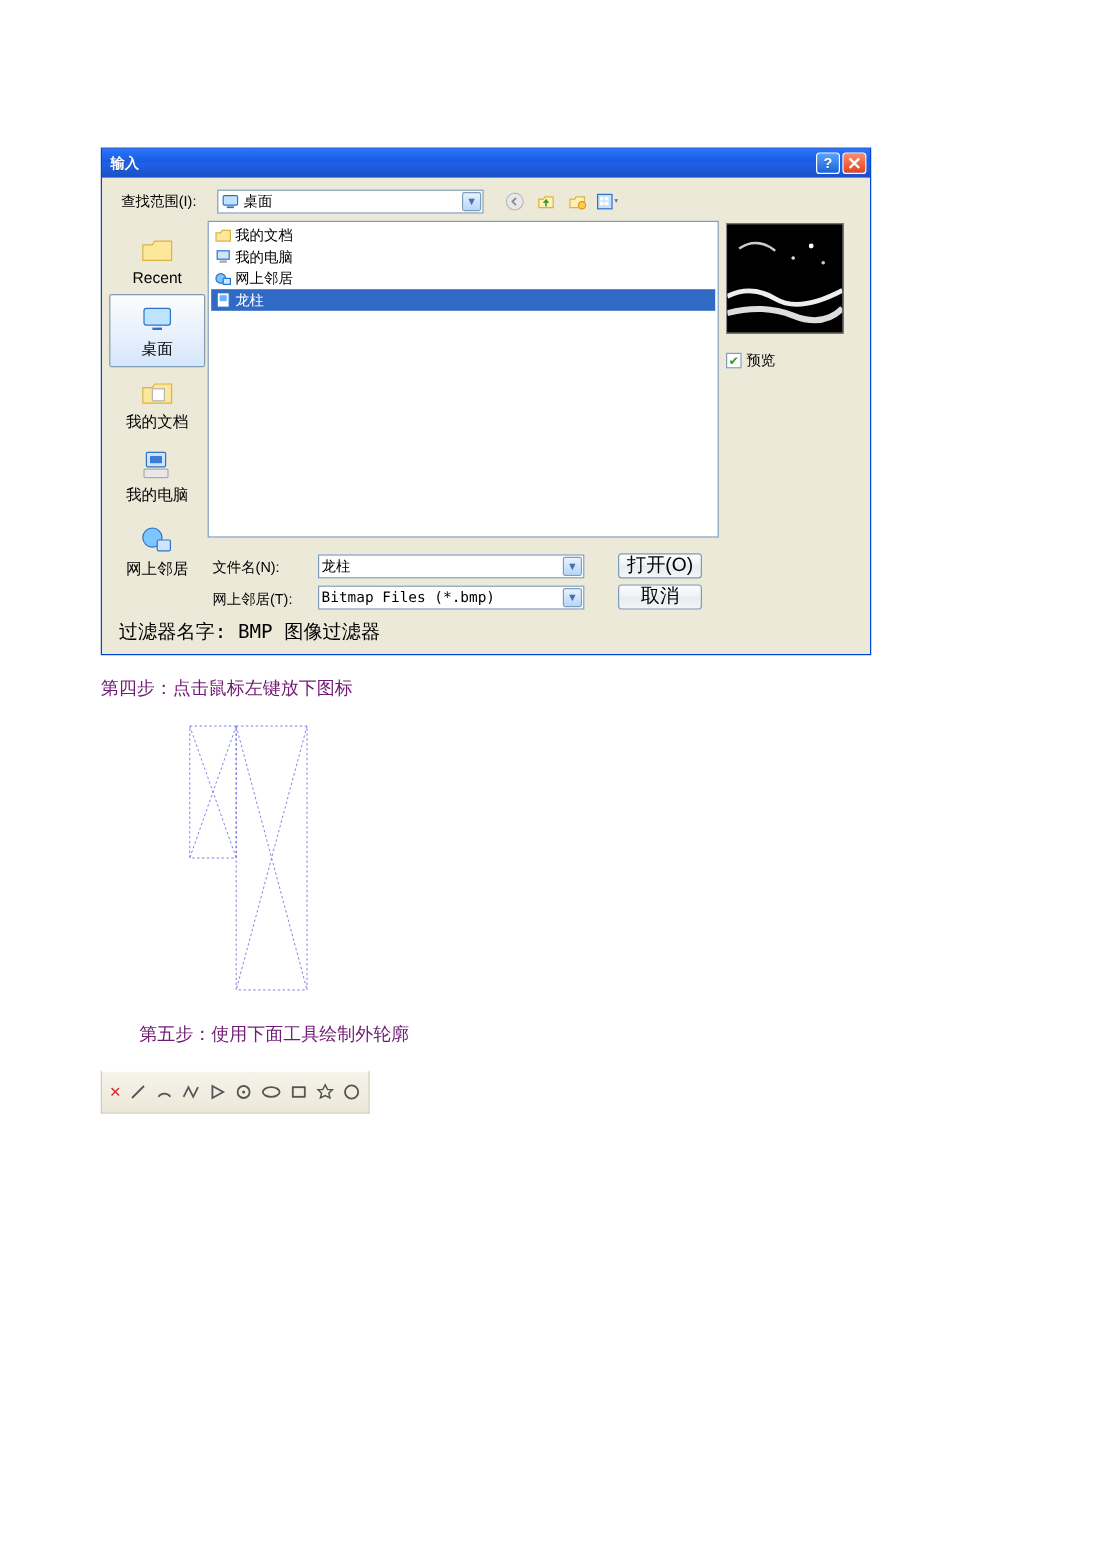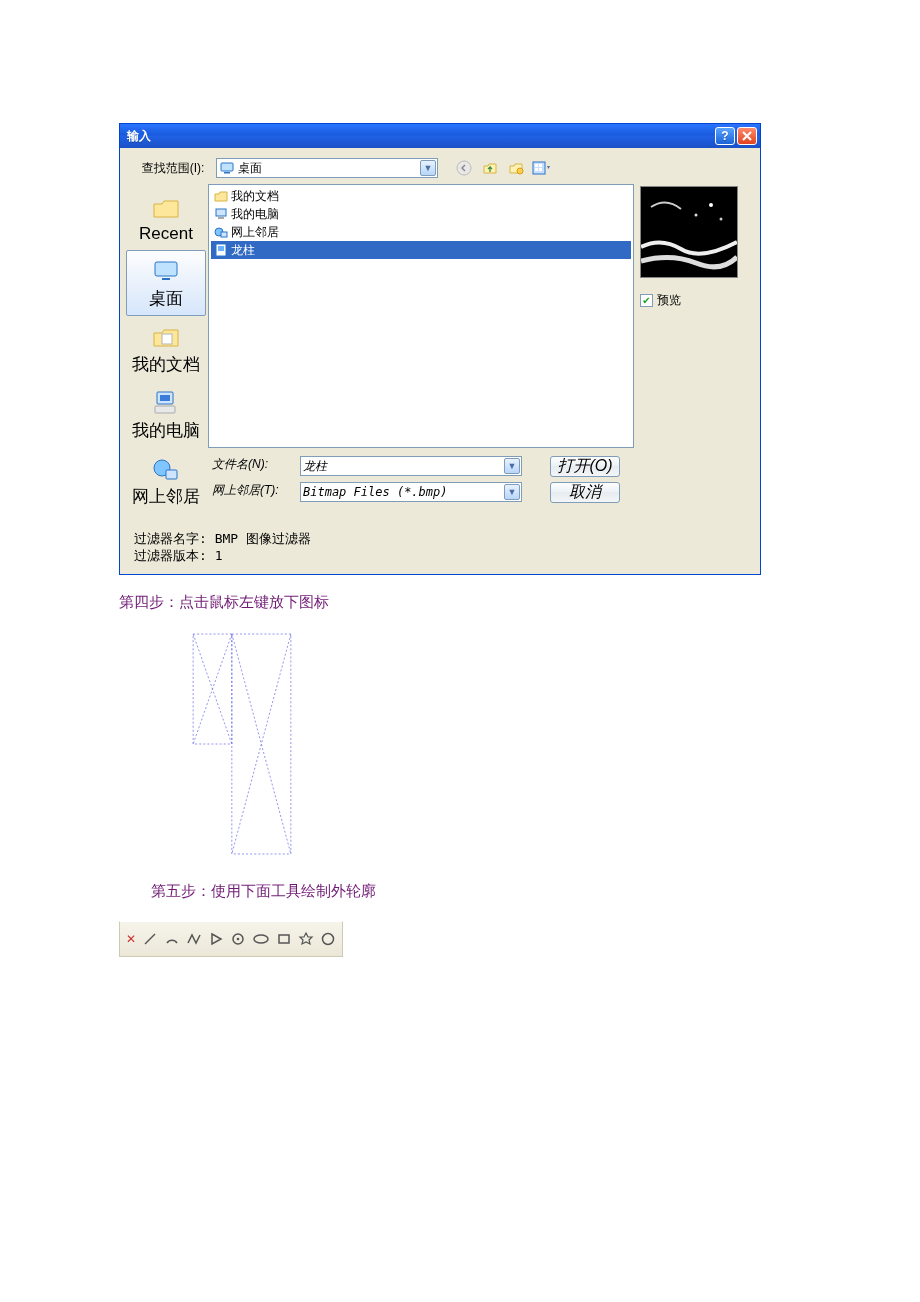--- a/index.html
+++ b/index.html
@@ -5,21 +5,21 @@
   body {
     margin: 0;
     padding: 0;
     background: #fff;
     font-family: "Microsoft YaHei", "SimSun", Tahoma, sans-serif;
     font-size: 12px;
   }
   .page {
     width: 920px;
     min-height: 1302px;
-    padding: 123px 138px 0 119px;
+    padding: 123px 138px 0 84px;
     box-sizing: border-box;
   }
   .dlg {
     width: 640px;
     border: 1px solid #0046d5;
     background: #ece9d8;
     box-shadow: none;
   }
   .titlebar {
     height: 24px;
@@ -51,21 +51,21 @@
     flex-direction: column;
   }
   .top-row {
     display: flex;
     align-items: center;
     height: 36px;
     padding: 4px 8px 0 16px;
     box-sizing: border-box;
     gap: 6px;
   }
-  .top-row .lbl { width: 74px; text-align: center; }
+  .top-row .lbl { width: 74px; }
   .combo {
     display: flex; align-items: center;
     background: #fff;
     border: 1px solid #7f9db9;
     height: 20px;
     width: 222px;
     box-sizing: border-box;
     padding: 0 1px 0 2px;
     font-size: 12px;
   }
@@ -94,21 +94,21 @@
     padding: 3px 0 6px 0;
     display:flex; flex-direction:column;
     box-sizing:border-box;
     margin-left:2px;
   }
   .place {
     display:flex; flex-direction:column; align-items:center;
     padding: 4px 0 5px 0;
     border: 1px solid transparent;
     border-radius: 2px;
-    font-size: 17px;
+    font-size: 13px;
     color:#000;
   }
   .place.selected {
     border: 1px solid #7f9db9;
     background: linear-gradient(#fdfdfd,#d6e6fb);
   }
   .place .pic { width:32px; height:32px; display:flex;align-items:center;justify-content:center; }
 
   .listing-wrap { flex:1; display:flex; flex-direction:column; padding-left:2px; }
   .listing {
@@ -137,35 +137,35 @@
     overflow:hidden;
   }
   .preview-img svg { position:absolute; inset:0; }
   .chk-row { margin-top:14px; display:flex; align-items:center; font-size:12px; gap:4px; }
   .chk {
     width:13px;height:13px;border:1px solid #7f9db9;background:#fff;box-sizing:border-box;
     display:flex;align-items:center;justify-content:center;font-size:10px;color:#21a121;
   }
 
   .form-rows { padding: 8px 0 0 0; }
-  .form-row { display:flex; align-items:flex-start; height:26px;font-style:italic; }
+  .form-row { display:flex; align-items:flex-end; height:26px; }
   .form-row .flbl { width:88px; padding-left:4px; font-size:12px; }
   .form-row .fcombo { width: 222px; }
   .btn-col { width:76px; margin-left:28px; }
   .xp-btn {
     width:70px; height:21px;
     border:1px solid #7f9db9;
     border-radius:3px;
     background: linear-gradient(#fdfdfd,#eef2f7 45%,#e6ecef 50%,#f4f6f8);
     font-size:16px;
     display:flex;align-items:center;justify-content:center;
     box-sizing:border-box;
   }
 
-  .filter-info { padding: 10px 0 10px 14px; font-family: "SimSun", monospace; font-size:13px; line-height:17px; }
+  .filter-info { padding: 10px 0 10px 14px; font-family: "SimSun", monospace; font-size:16px; line-height:17px; }
 
   .step-text { color:#701a75; font-family:"SimSun","Microsoft YaHei"; font-size:15px; margin:18px 0 20px 0;}
   .placement-box { width:154px; height:224px; margin-left:46px; position:relative; }
   .placement-box svg { width:100%; height:100%; }
 
   .toolbar-img {
     margin-top:12px;
     width:224px; height:36px;
     background: linear-gradient(#f6f3ea,#ece8d8);
     border:1px solid #cfcab6;
@@ -369,21 +369,20 @@
           </div>
           <div class="chk-row">
             <span class="chk">✔</span>
             <span>预览</span>
           </div>
         </div>
       </div>
 
       <div class="filter-info">
         <div><span>过滤器名字:</span>&nbsp;<span>BMP 图像过滤器</span></div>
-        <div><span>过滤器版本:</span>&nbsp;<span>1</span></div>
       </div>
     </div>
   </div>
 
   <div class="step-text">第四步：点击鼠标左键放下图标</div>
 
   <div class="placement-box">
     <svg viewBox="0 0 100 220">
       <g stroke="#6a6ae6" stroke-width="0.7" stroke-dasharray="2 2" fill="none">
         <rect x="2" y="2" width="38" height="108"></rect>

